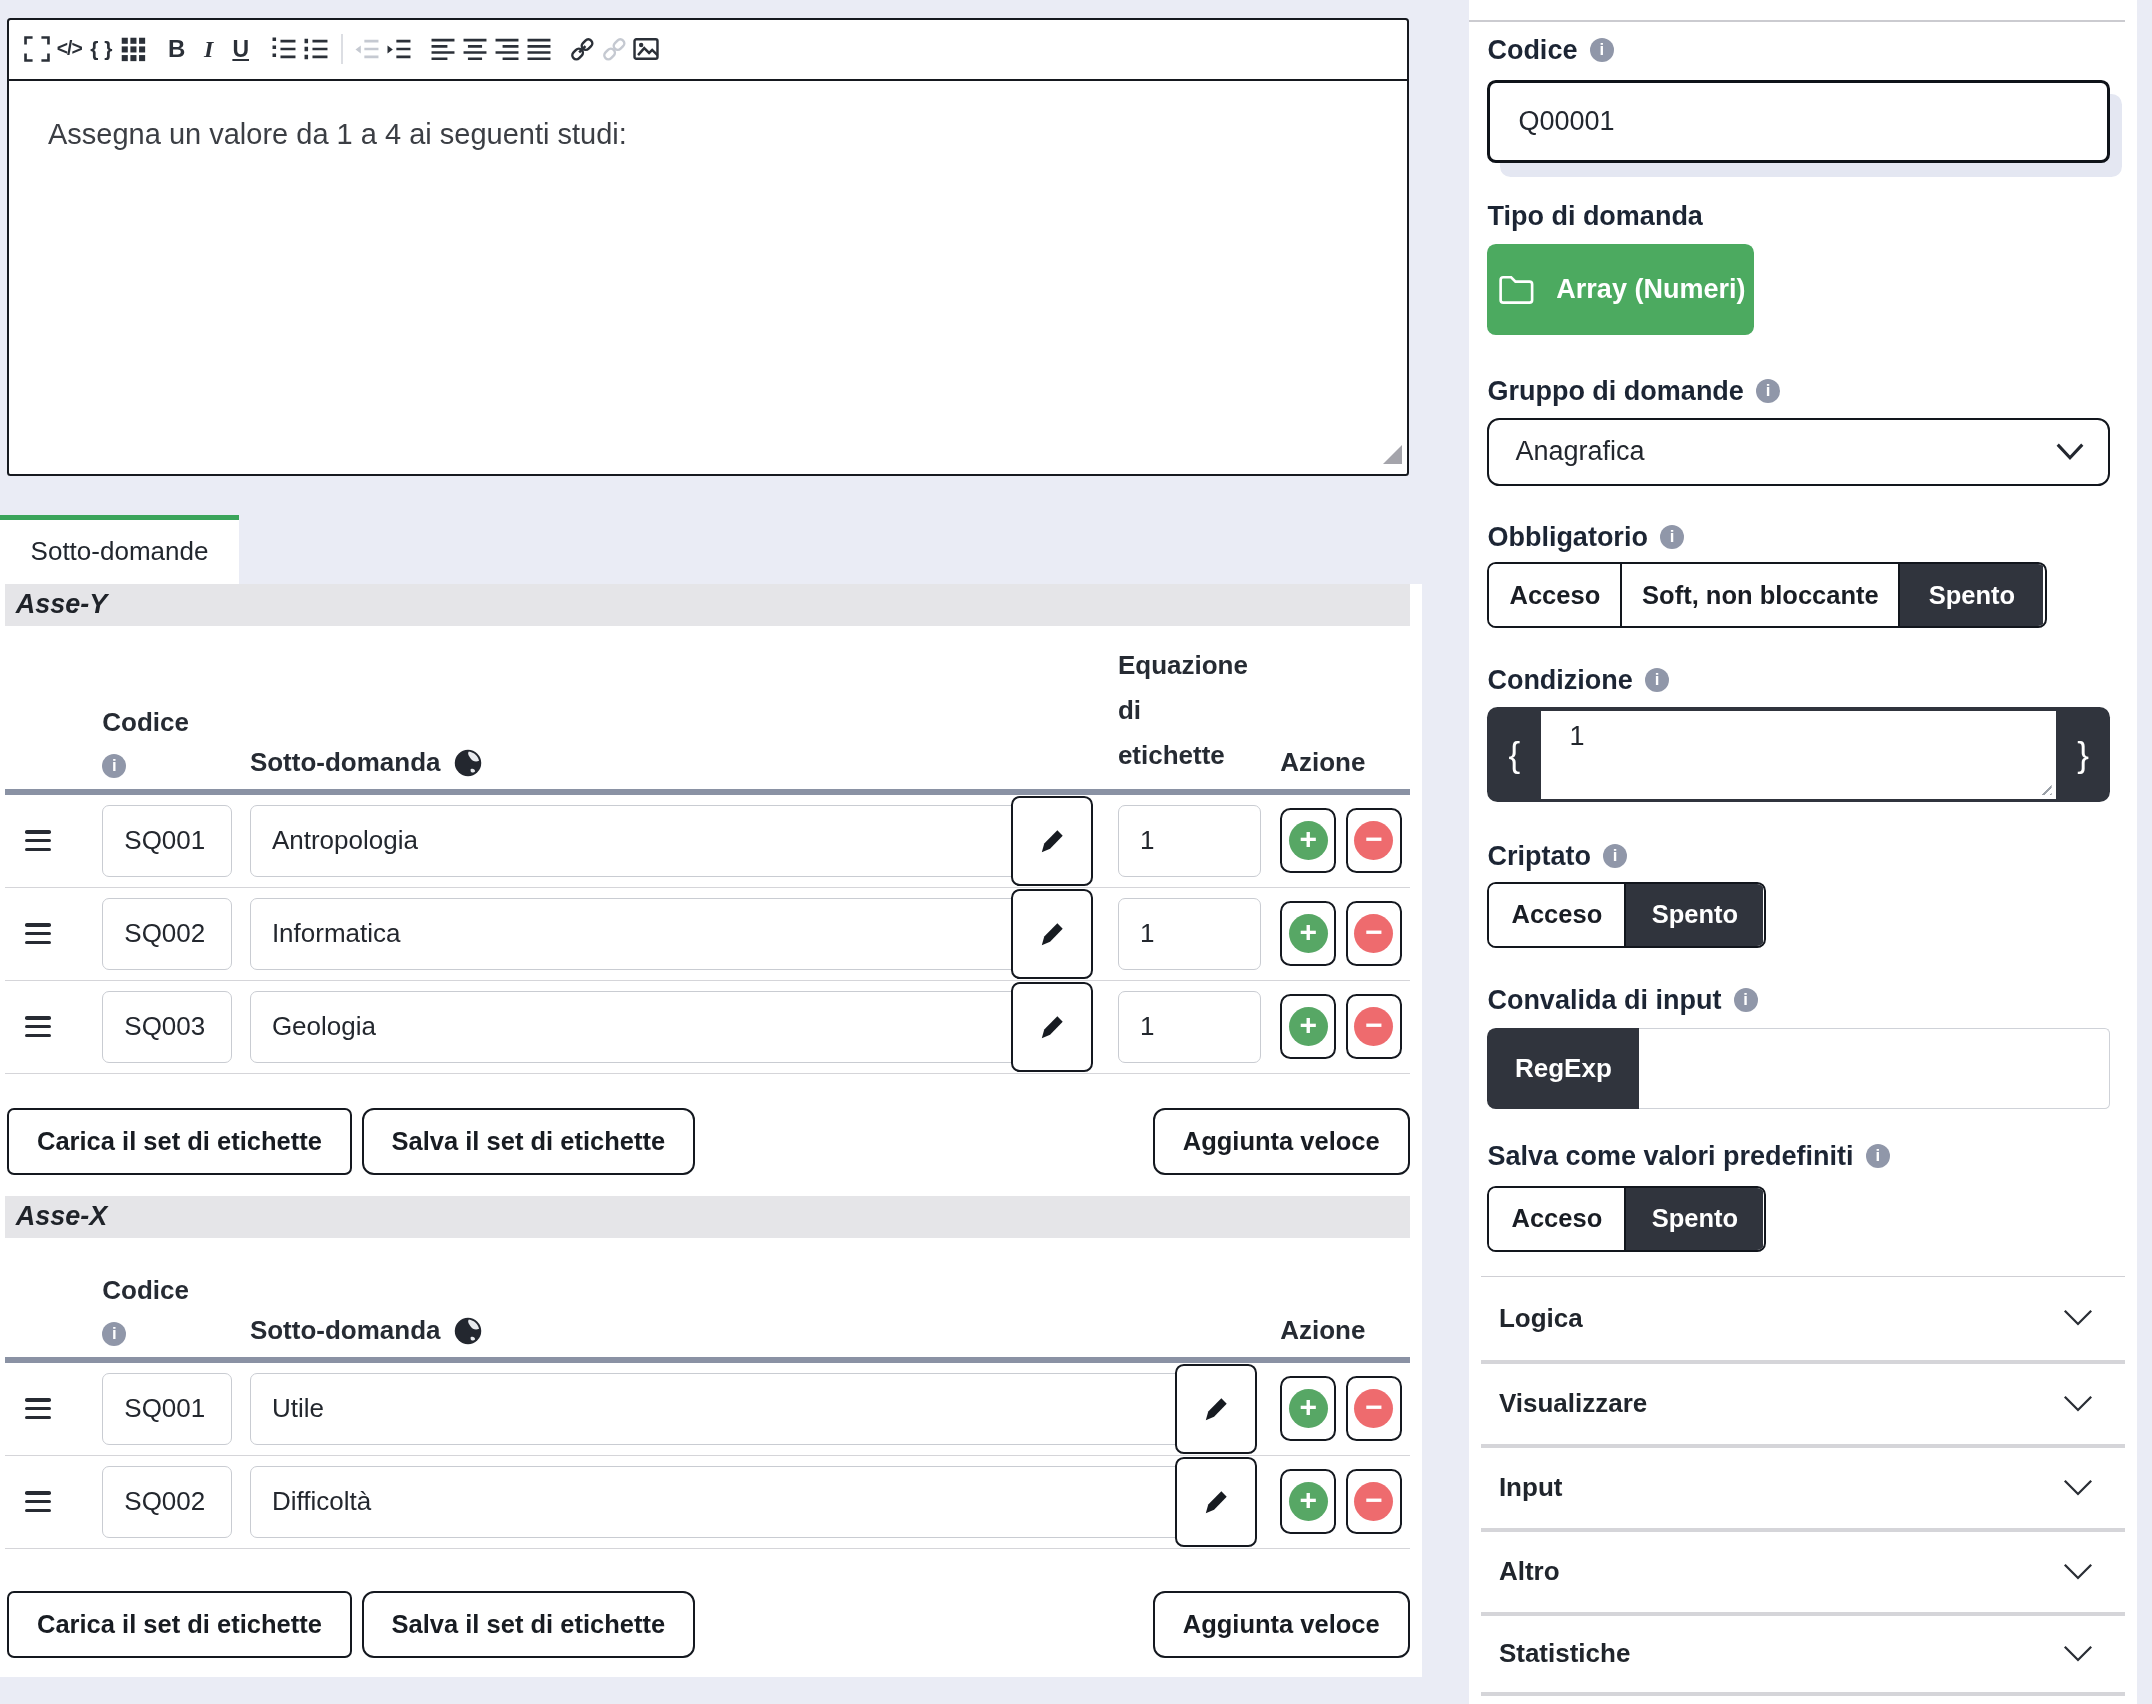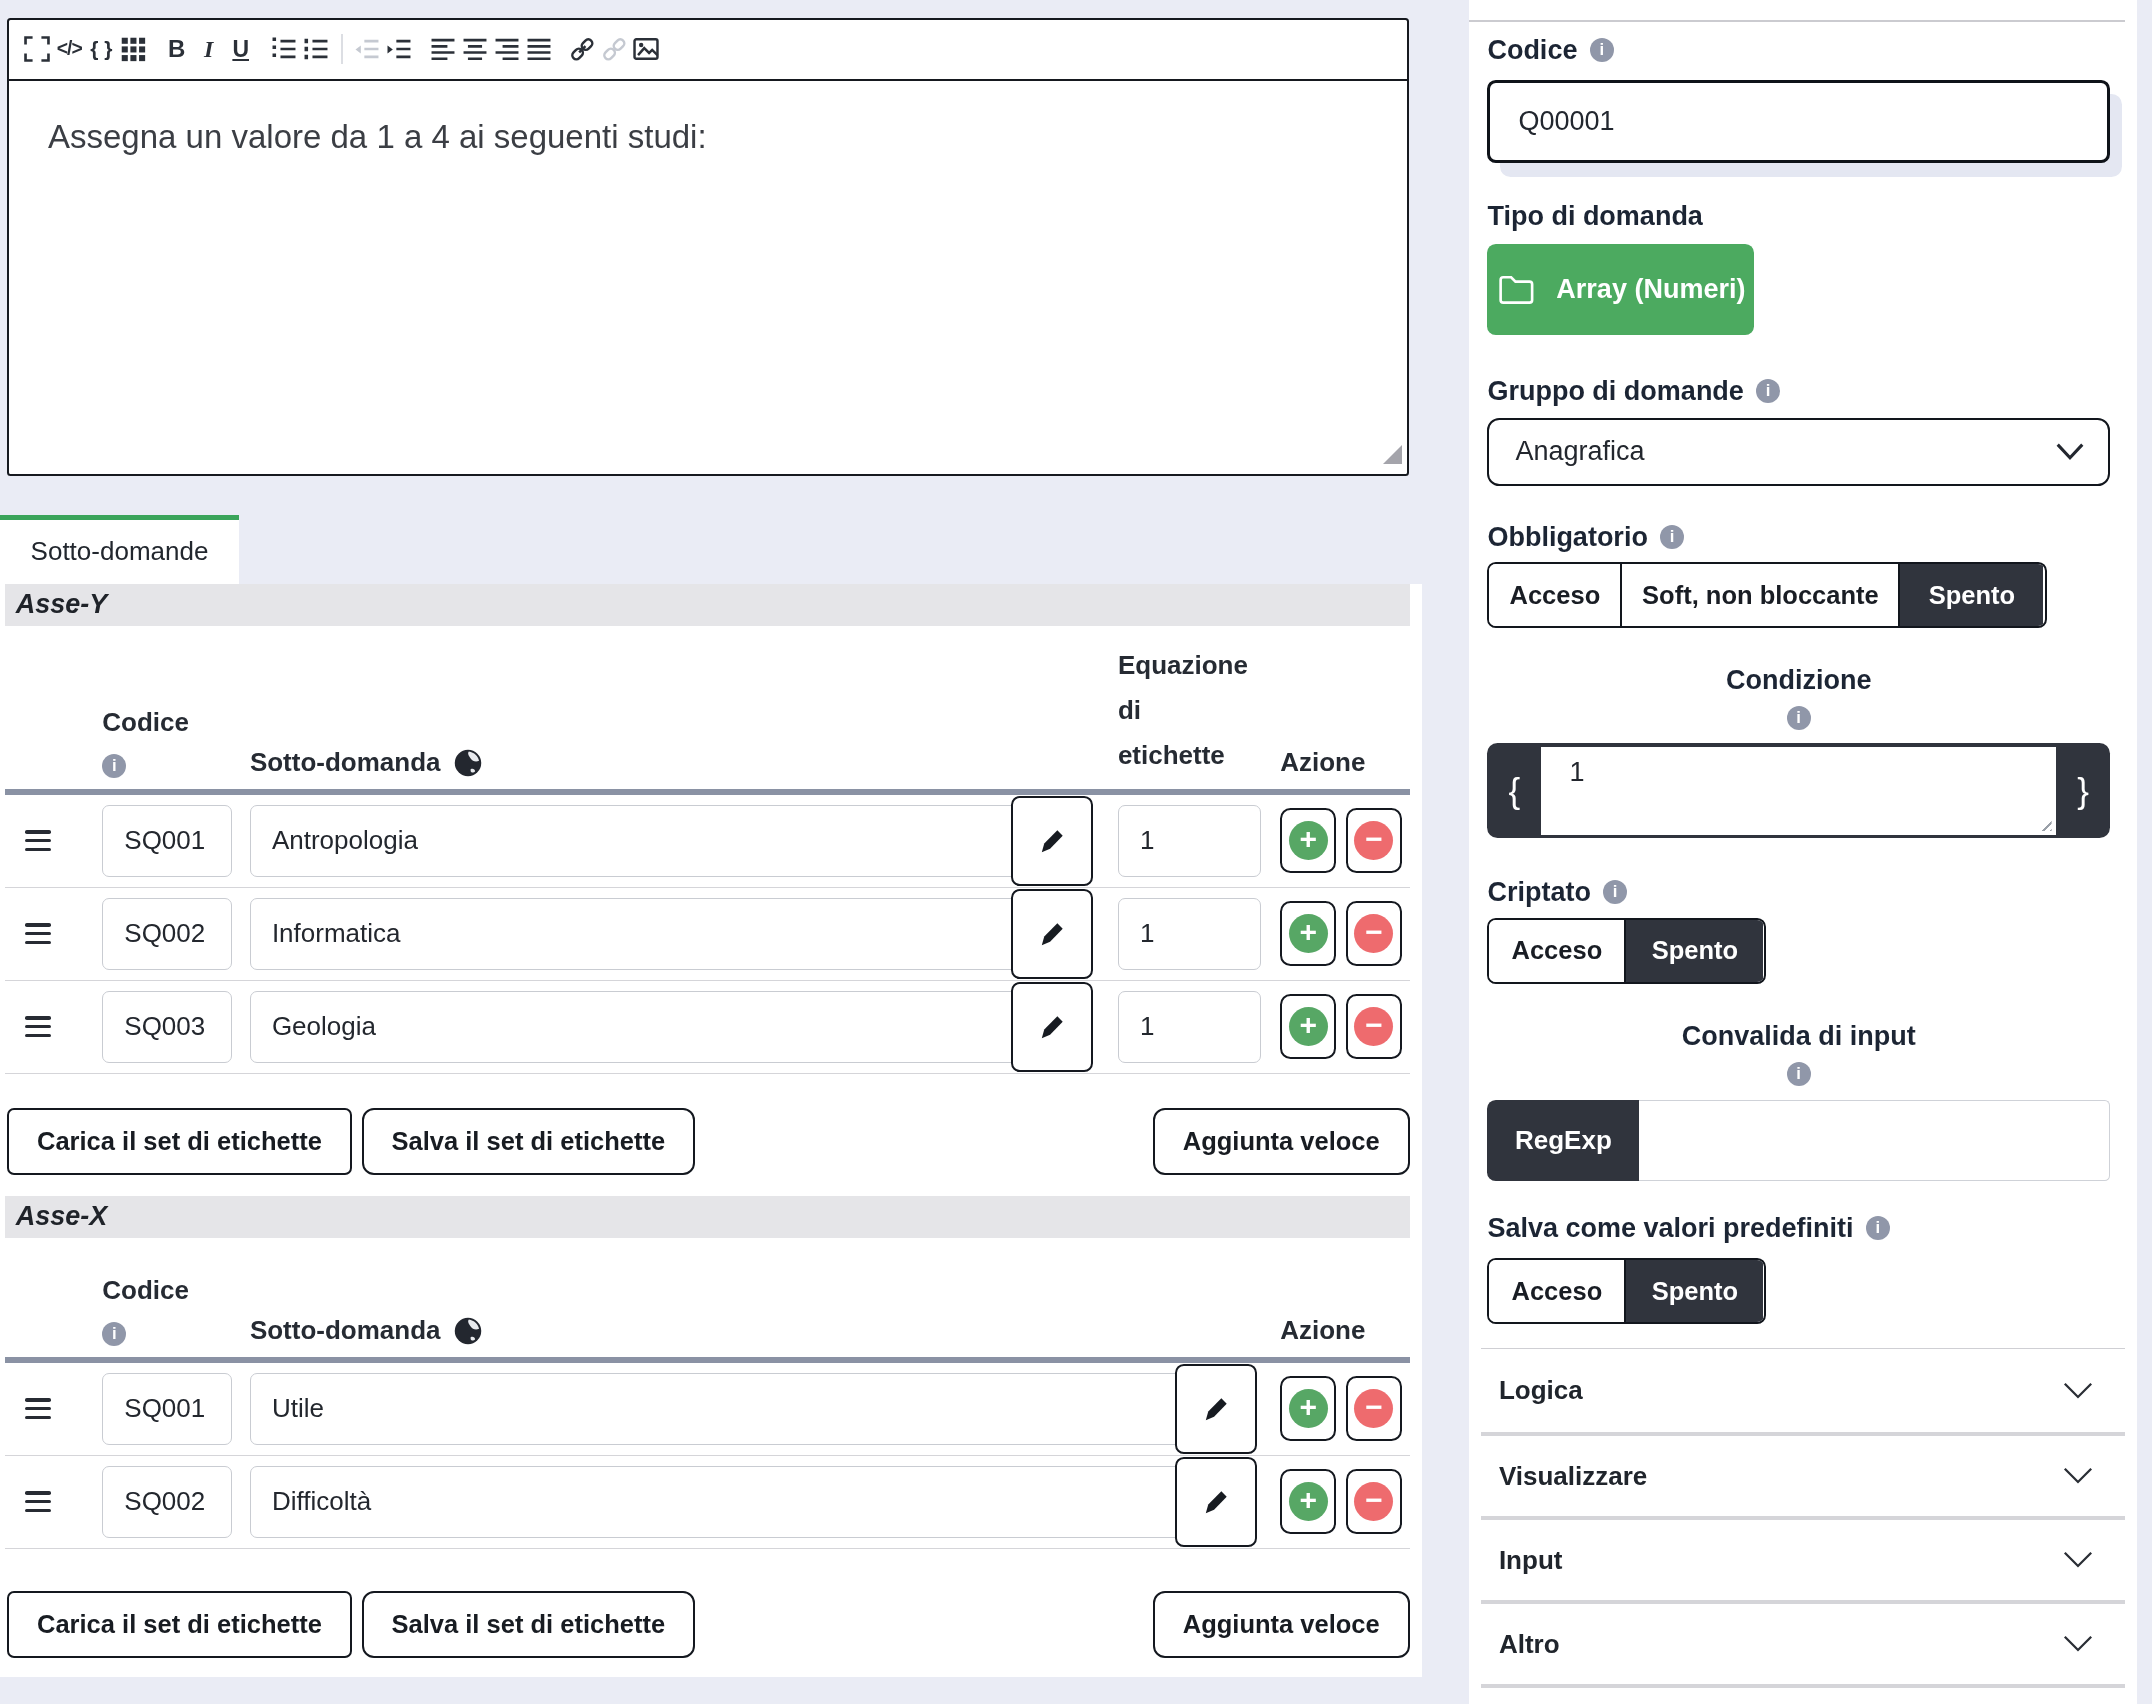--- a/index.html
+++ b/index.html
@@ -18,21 +18,21 @@
   .tb svg { display:block; }
   .tb.gap { margin-left:11.4px; }
   .tb.disabled { color:#c5c9d1; }
   .tb-divider { width:1.8px; height:30px; background:#dcdee3; margin:0 8.8px; }
   .glyph-b { font-size:24px; font-weight:bold; }
   .glyph-i { font-size:24px; font-style:italic; font-family:"Liberation Serif", serif; font-weight:bold; }
   .glyph-u { font-size:23px; font-weight:bold; text-decoration:underline; }
   .glyph-src { font-size:19.3px; font-weight:bold; letter-spacing:-0.9px; }
   .glyph-braces { font-size:21px; font-weight:bold; }
   .editor-body { position:relative; height:389px; }
-  .editor-text { padding:37px 0 0 39px; font-size:33px; color:#3b3e44; }
+  .editor-text { padding:37px 0 0 39px; font-size:29px; color:#3b3e44; }
   .resize-corner { position:absolute; right:5.3px; bottom:5.3px; width:0; height:0;
                    border-left:19.3px solid transparent; border-bottom:19.3px solid #a4a4ab; }
 
   .tab-row { margin-top:39px; height:69px; display:flex; }
   .tab { width:239px; background:#fff; border-top:5.3px solid #3aa45a; display:flex;
          align-items:center; justify-content:center; font-size:26px; font-weight:400; color:#22272e; }
 
   .table-card { width:1422px; background:#fff; padding-bottom:19.3px; }
   .axis-bar { margin:0 12.3px 0 5.3px; height:42px; background:#e5e5e8; display:flex; align-items:center;
               padding-left:10.5px; font-size:27px; font-weight:bold; font-style:italic; color:#1f2329; }
@@ -122,21 +122,21 @@
   .regexp-input { flex:1; border:1.8px solid #cfd2d8; border-left:none; border-radius:0 5.3px 5.3px 0;
                   background:#fff; font-size:26px; padding-left:21px; display:flex; align-items:center; color:#23272e; }
 
   .accordion { margin:20px -15px 0 -6.1px; }
   .acc-item { height:84px; width:100%; display:flex; align-items:center; justify-content:space-between;
               padding:0 32px 0 17.6px; border:none; border-top:4.4px solid #d5d5d9; font-size:26px; font-weight:bold;
               color:#20252c; background:#fff; text-align:left; }
   .acc-item:first-child { border-top:1.8px solid #cfcfd4;margin-top:24px; }
   .acc-item:last-child { border-bottom:4.4px solid #d5d5d9; }
 
-  .mt43 { margin-top:38px;flex-direction:column; } .mt44 { margin-top:39px; } .mt48 { margin-top:42px; }
+  .mt43 { margin-top:38px; } .mt44 { margin-top:39px; } .mt48 { margin-top:42px; }
   .mt42 { margin-top:37px; } .mt45 { margin-top:40px; } .mt38 { margin-top:33px; } .mt16 { margin-top:14px; }
 </style>
 </head>
 <body>
 
 <div class="left-col">
 
   <div class="editor-card">
     <div class="toolbar">
       <button class="tb">

